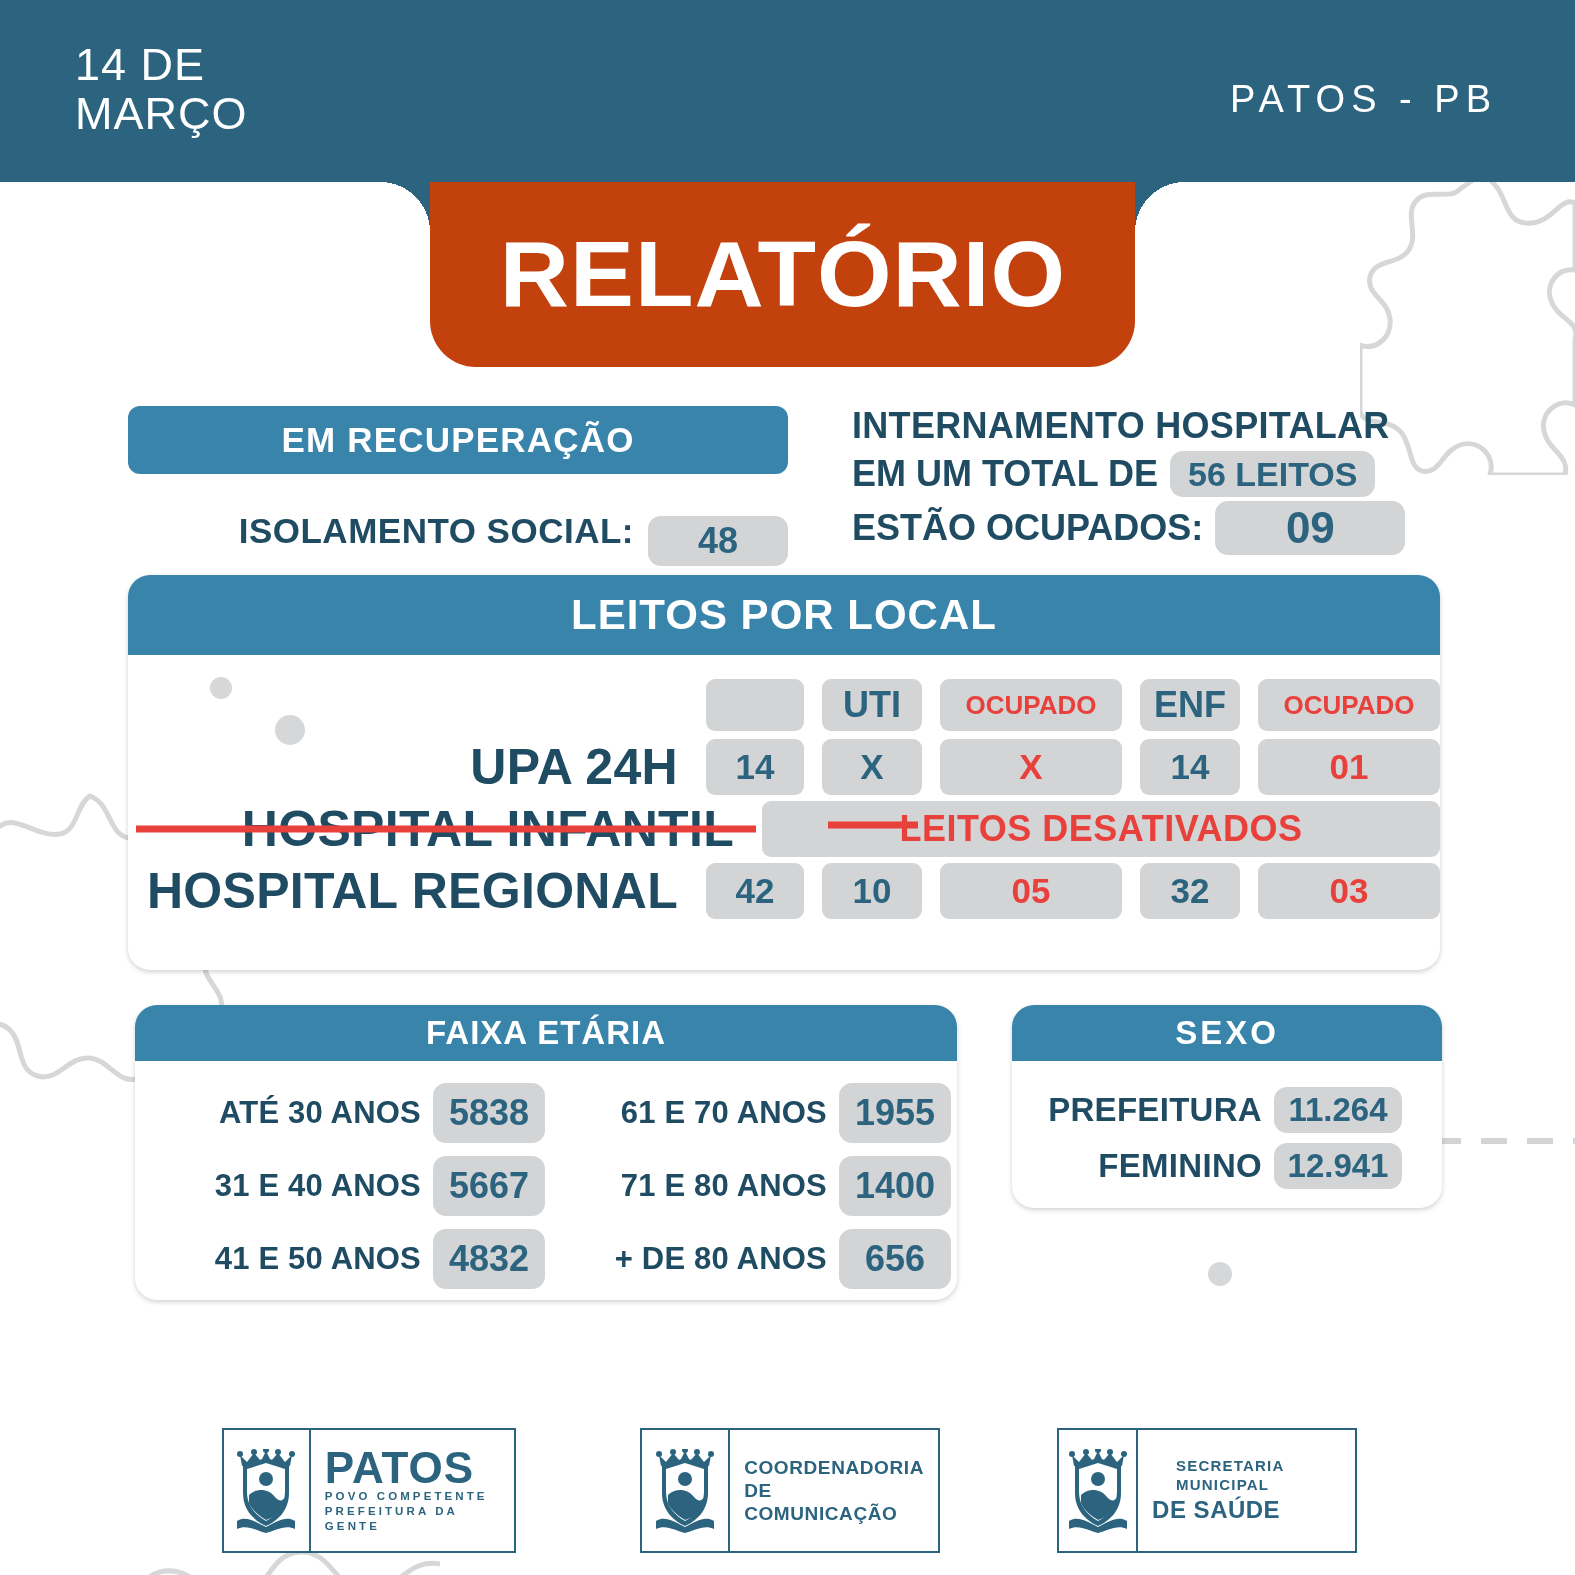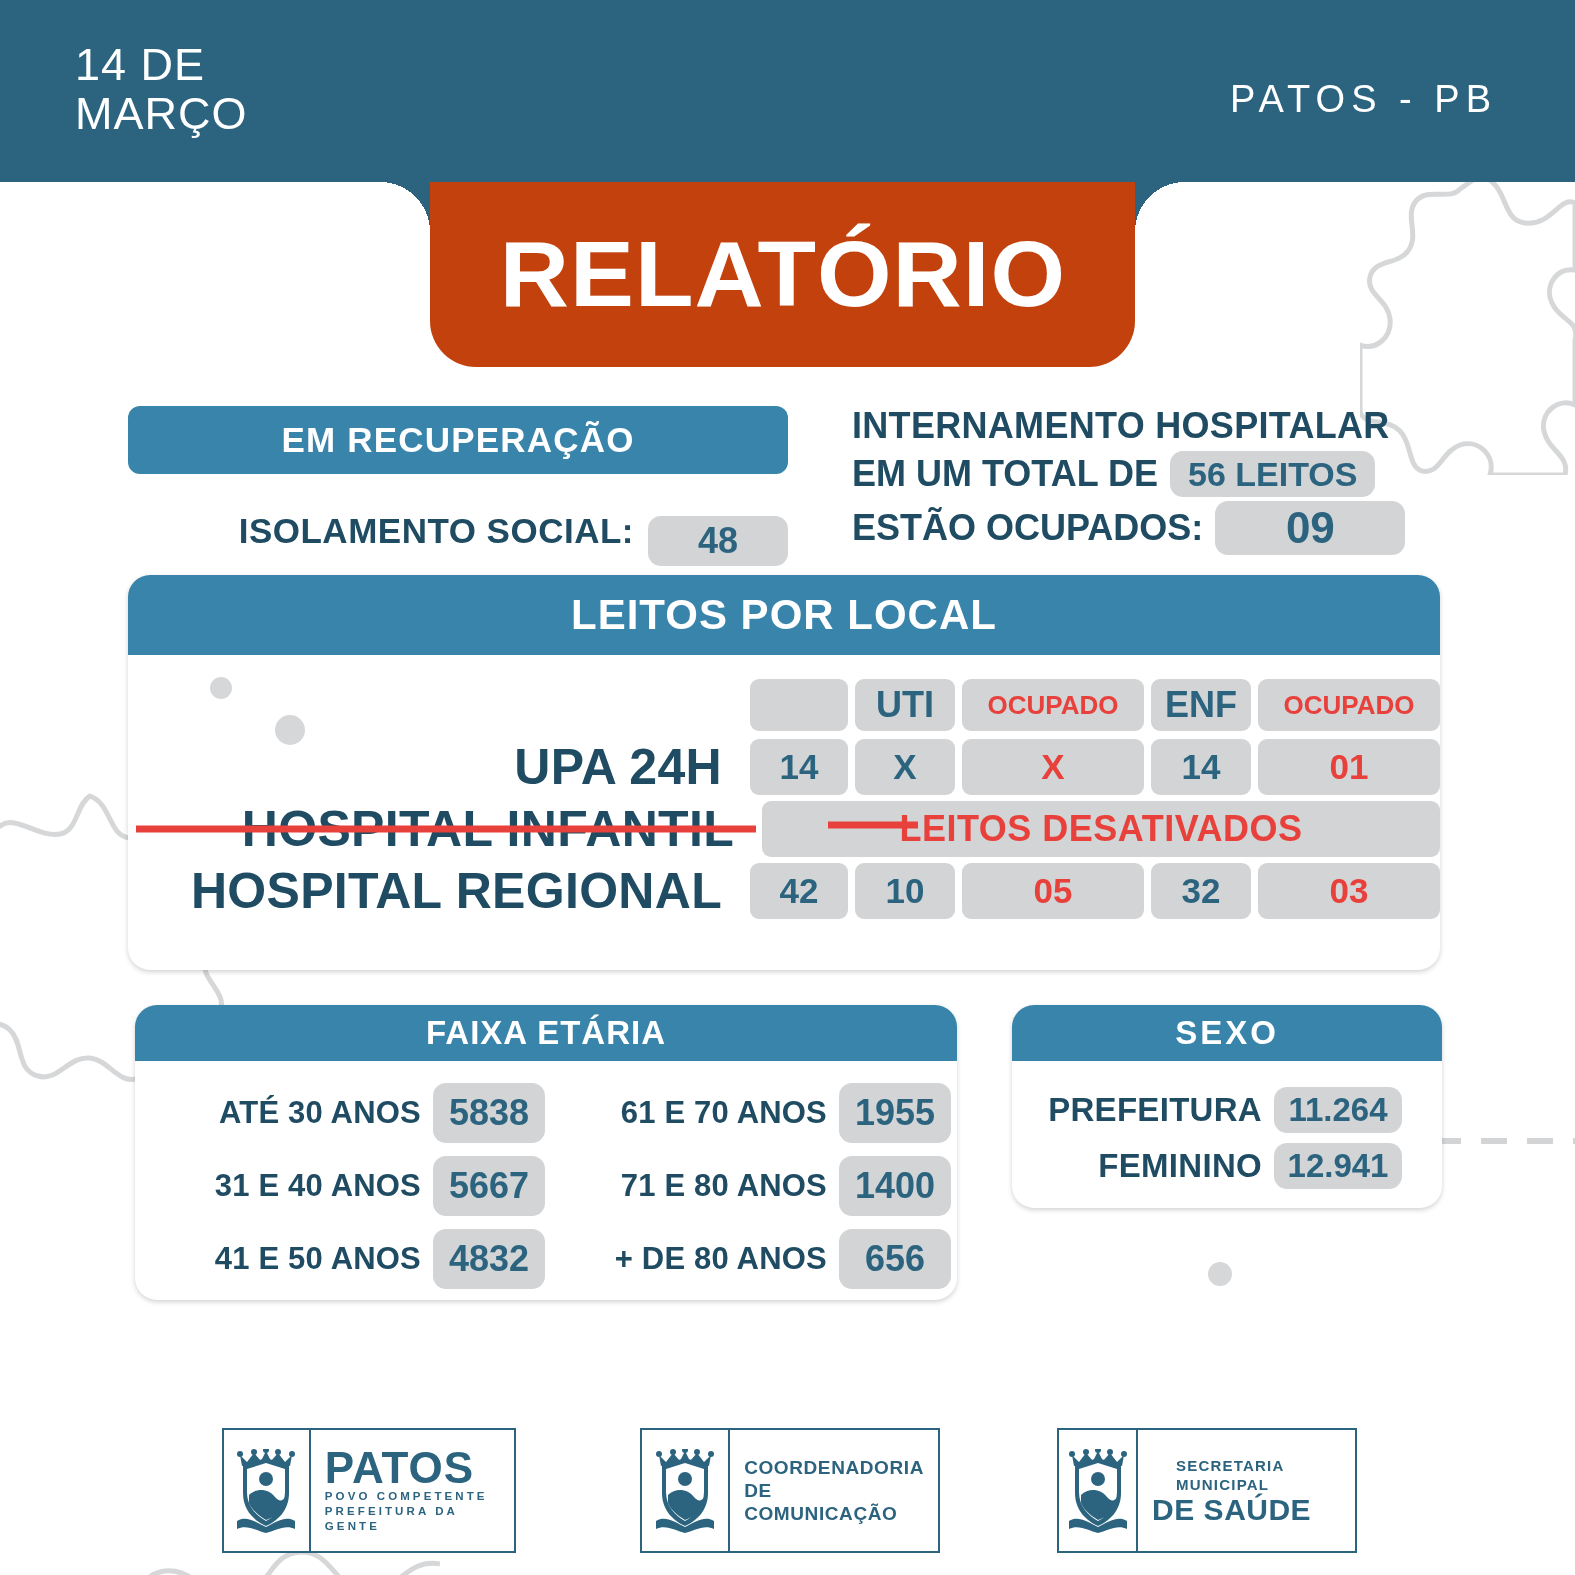--- a/index.html
+++ b/index.html
@@ -142,21 +142,21 @@
   .dot { position: absolute; background: #D6D7D8; border-radius: 50%; }
 
   
   .tbl { position: absolute; left: 0; top: 22px; width: 100%; }
   .trow { display: flex; align-items: center; height: 56px; margin-bottom: 6px; }
   .rowlabel {
     width: 700px; text-align: right; padding-right: 28px;
     color: #1F4C63; font-size: 50px; font-weight: bold; letter-spacing: .3px;
     position: relative;
   }
-  .cells { display: flex; gap: 7px; }
+  .cells { display: flex; gap: 18px; }
   .cell {
     background: #D2D4D5; border-radius: 9px;
     display: flex; align-items: center; justify-content: center;
     height: 56px; font-size: 35px; font-weight: bold; color: #2C6480;
   }
   .c0 { width: 98px; }
   .c1 { width: 100px; }
   .c2 { width: 182px; }
   .c3 { width: 100px; }
   .c4 { width: 182px; }
@@ -221,21 +221,21 @@
   .logo .txt { display: flex; flex-direction: column; align-items: flex-start; justify-content: center; padding: 0 14px; }
   #logo1 { left: 222px; width: 294px; }
   #logo2 { left: 640px; width: 300px; }
   #logo3 { left: 1057px; width: 300px; }
 
   .patos-word { color: #2C6480; font-size: 44px; font-weight: bold; letter-spacing: 1px; line-height: 42px; display:flex; align-items:center; }
   .patos-sub { color: #2C6480; font-size: 11.5px; font-weight: bold; letter-spacing: 3.1px; line-height: 15px; }
   .coord-l1 { color: #2C6480; font-size: 19px; font-weight: bold; letter-spacing: .6px; line-height: 23px; }
   .coord-l2 { color: #2C6480; font-size: 19px; font-weight: bold; letter-spacing: .6px; line-height: 23px; }
   .sec-l1 { color: #2C6480; font-size: 15px; font-weight: bold; letter-spacing: 1.2px; line-height: 19px; margin-left: 24px; }
-  .sec-l2 { color: #2C6480; font-size: 30px; font-weight: bold; letter-spacing: .5px; line-height: 32px; }
+  .sec-l2 { color: #2C6480; font-size: 24px; font-weight: bold; letter-spacing: .5px; line-height: 32px; }
 </style>
 </head>
 <body>
 
 <div id="page">
 
   <div class="deco" style="left:1360px; top:175px;">
     <svg width="215" height="300" viewBox="0 0 215 300">
       <path d="M120 0 C150 10 140 45 165 48 C192 51 200 20 215 28 L215 95 C196 92 184 112 192 128 C200 146 220 145 215 165 L215 230 C198 222 180 238 184 256 C188 276 210 280 205 300 L130 300 C136 280 118 264 100 270 C82 276 80 300 62 296 C48 292 52 268 40 256 C26 242 4 252 0 236 L0 170 C16 176 32 162 30 144 C28 124 6 120 10 102 C14 84 38 90 48 76 C60 60 44 40 56 26 C68 12 90 26 100 14 Z" fill="none" stroke="#D6D7D8" stroke-width="5"></path>
     </svg>

